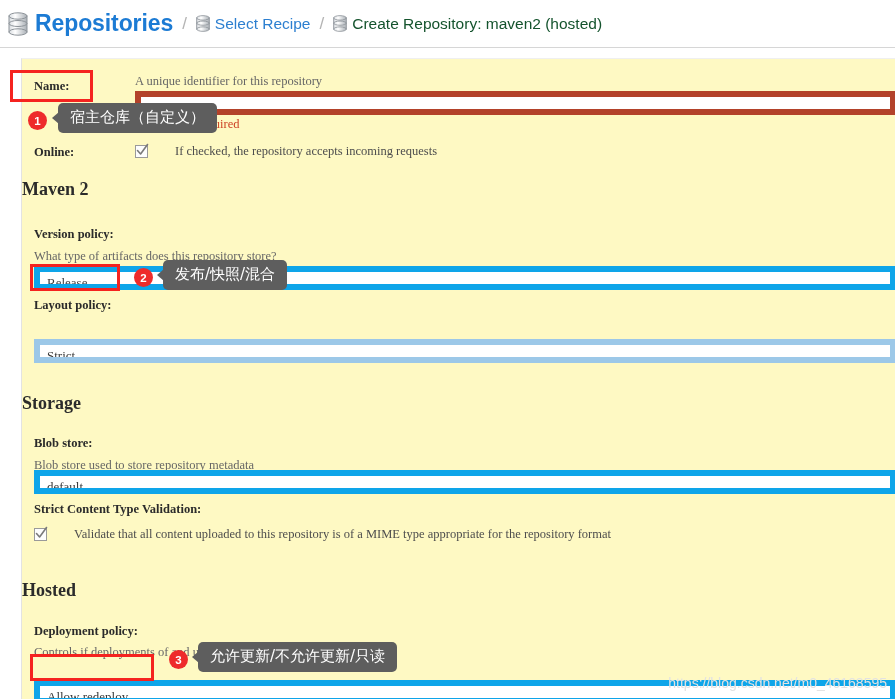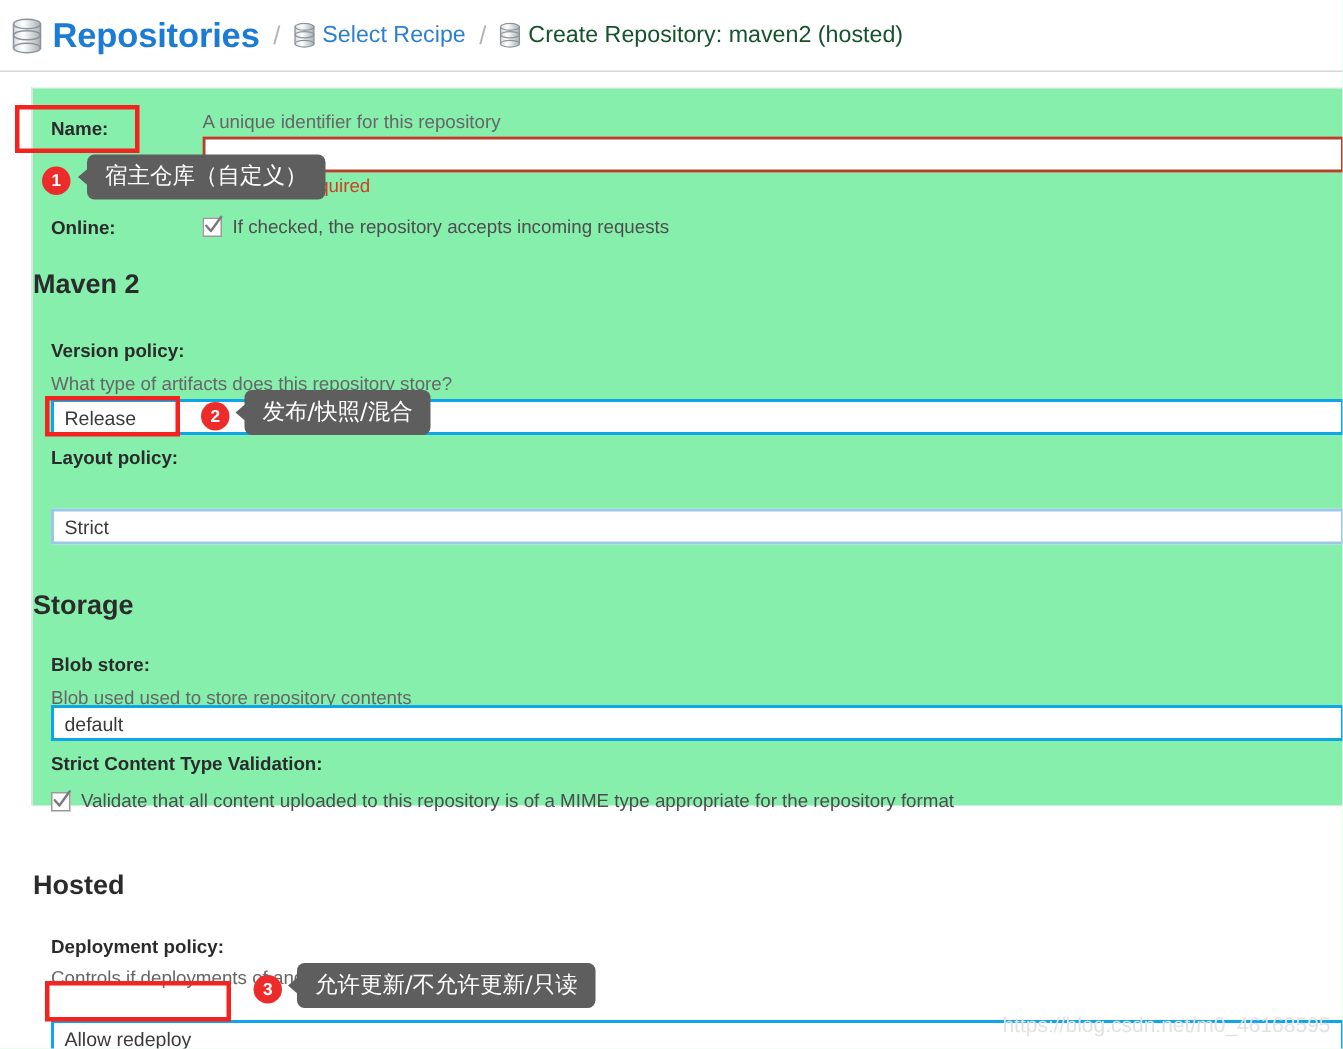--- a/index.html
+++ b/index.html
@@ -61,24 +61,25 @@
     color: #14532d;
     white-space: nowrap;
   }
   .crumb-item { display: flex; align-items: center; }
 
   
   .panel {
     position: absolute;
     left: 21px; top: 58px;
     width: 874px;
-    height: 479px;
-    background: #86efac;
+    height: 641px;
+    background: #fef9c3;
     border-left: 1px solid #e3e3e3;
     border-top: 1px solid #efefef;
+    font-family: Liberation Serif, serif;
   }
 
   .field { position: absolute; }
 
   .lbl {
     font-size: 12.5px;
     font-weight: bold;
     color: #2b2b2b;
     white-space: nowrap;
   }
@@ -94,33 +95,33 @@
   }
   .err-text {
     font-size: 12.5px;
     color: #cc4125;
     white-space: nowrap;
   }
 
   .input {
     height: 24px;
     background: #ffffff;
-    border: 2px solid #0ea5e9;
+    border: 6px solid #0ea5e9;
     font-size: 13px;
     color: #3a3a3a;
     padding: 0 7px;
     line-height: 22px;
     white-space: nowrap;
     overflow: hidden;
   }
   .input.error { border-color: #b3422a; }
   .input.focusblue { border-color: #9cc8e8; }
 
   
-  .cbrow { display: flex; align-items: center; }
+  .cbrow { display: flex; align-items: center; gap: 20px; }
   .cbox {
     width: 13px; height: 13px;
     border: 1px solid #9a9a9a;
     background: #fdfdfd;
     position: relative;
     flex: 0 0 auto;
     margin-right: 7px;
   }
   .cbox svg { position: absolute; left: -1px; top: -3px; width: 15px; height: 15px; }
   .cbtext { font-size: 12.5px; color: #4d4d4d; white-space: nowrap; }
@@ -265,21 +266,21 @@
 
     <div class="field lbl" style="left:12px; top:239px;">Layout policy:</div>
 
 
     <div class="field input focusblue" style="left:12px; top:280px; width:862px;">Strict</div>
 
     <div class="field section-title" style="left:0px; top:334px;">Storage</div>
 
     <div class="field lbl" style="left:12px; top:377px;">Blob store:</div>
 
-    <div class="field helper" style="left:12px; top:399px;">Blob used used to store repository contents</div>
+    <div class="field helper" style="left:12px; top:399px;">Blob store used to store repository metadata</div>
 
     <div class="field input" style="left:12px; top:411px; width:862px;">default</div>
 
     <div class="field lbl" style="left:12px; top:443px;">Strict Content Type Validation:</div>
 
     <div class="field cbrow" style="left:12px; top:468px;">
       <span class="cbox">
         <svg viewBox="0 0 15 15">
             <path d="M2.5 7.5 L5.6 11 L12.5 1.5" fill="none" stroke="#7a7a7a" stroke-width="1.6" stroke-linecap="round" stroke-linejoin="round"></path>
           </svg>

